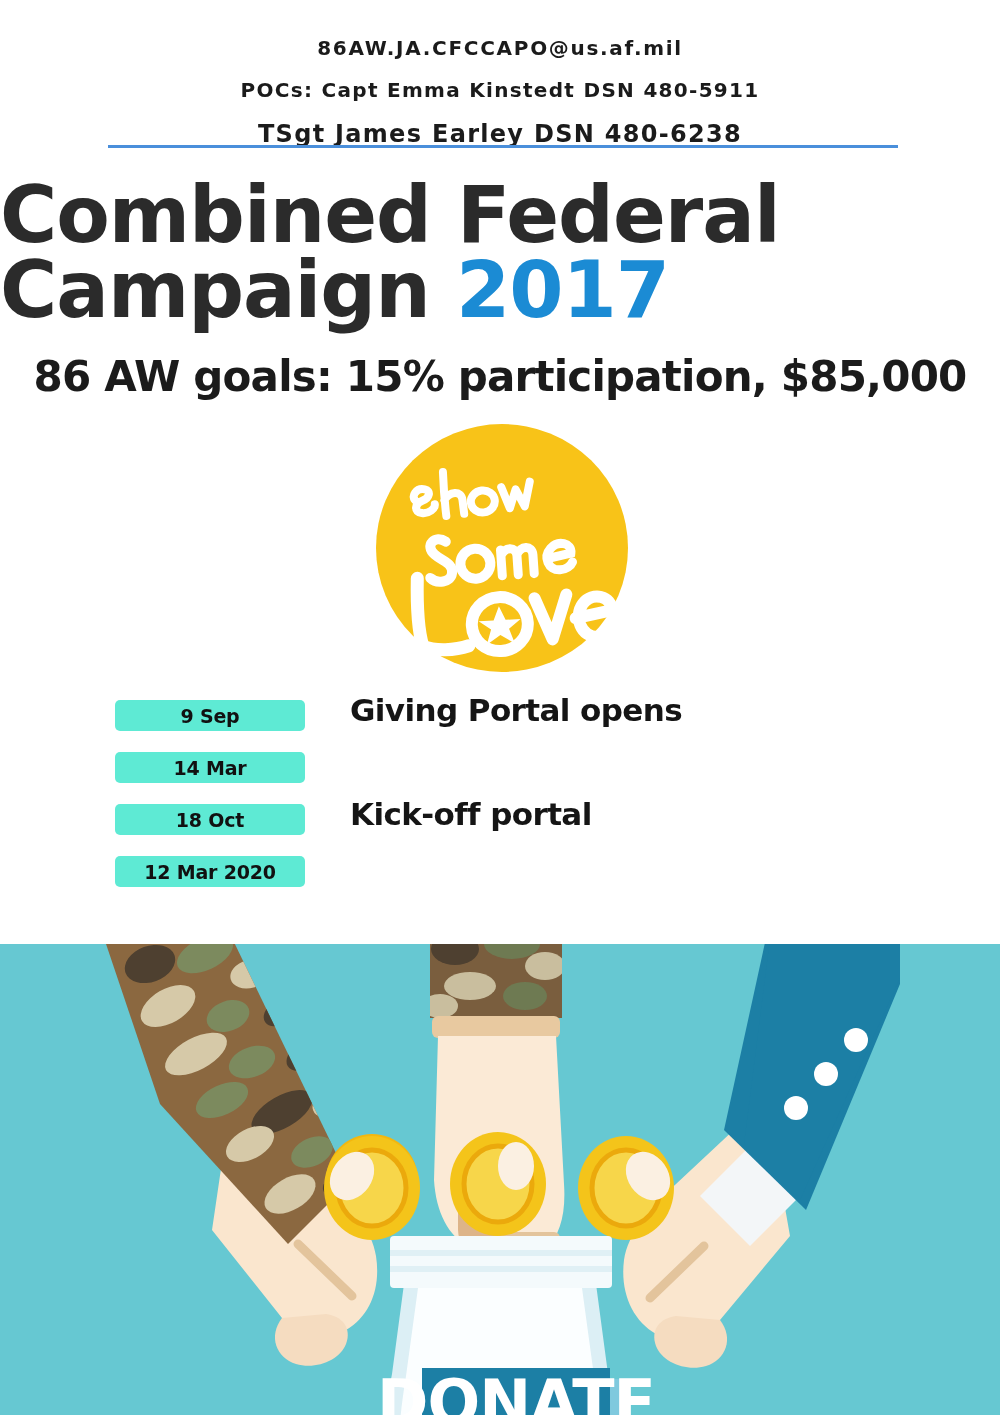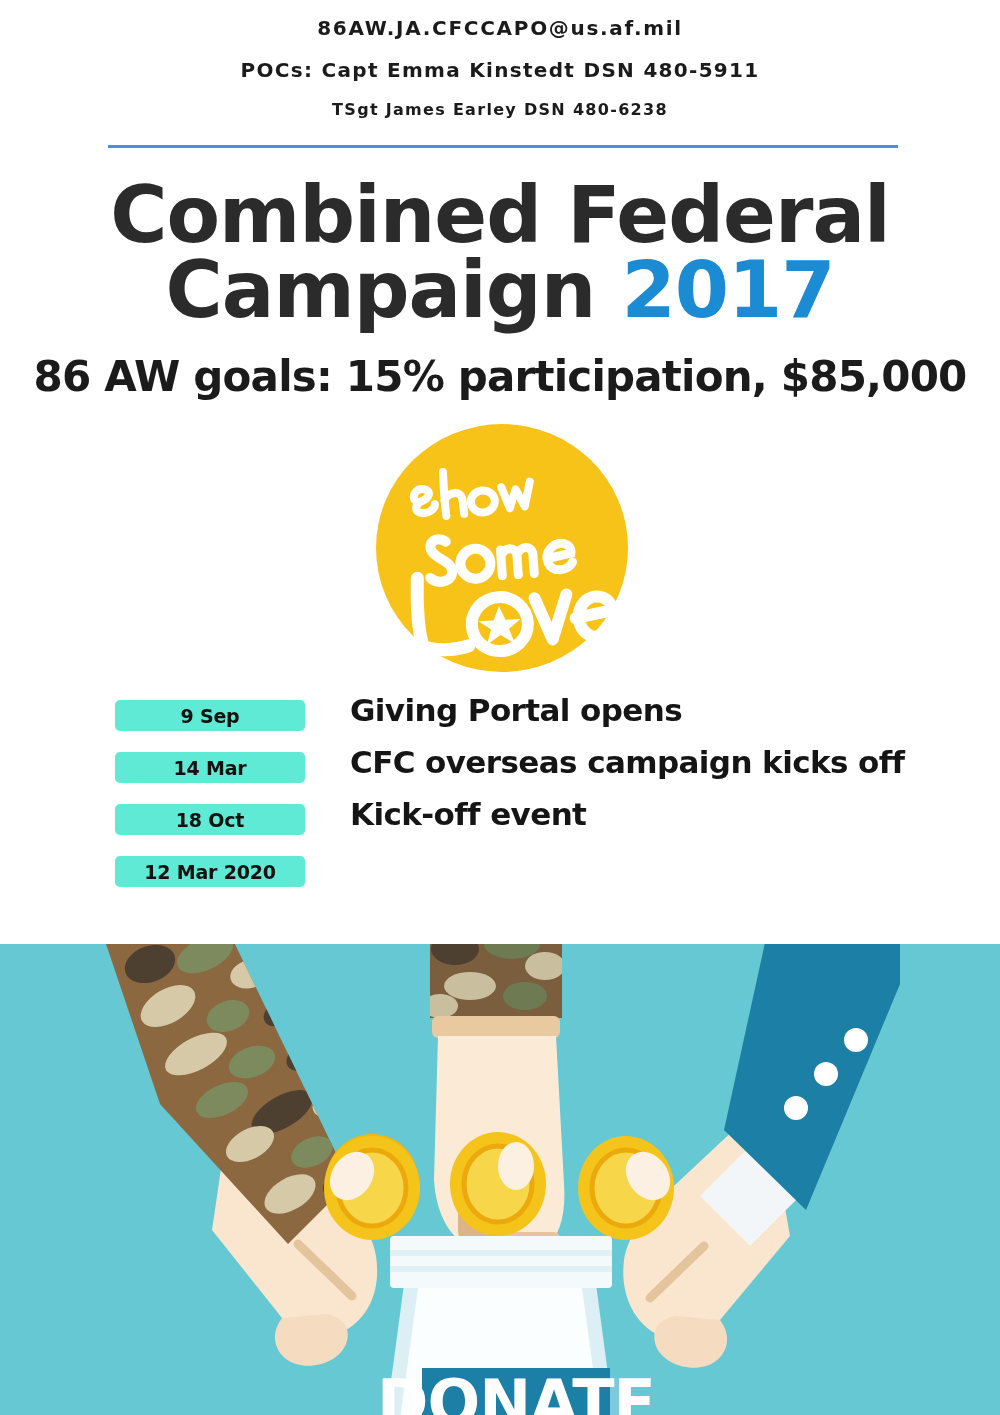--- a/index.html
+++ b/index.html
@@ -16,53 +16,53 @@
     height: 1415px;
     background: #ffffff;
     overflow: hidden;
   }
 
   
   .header {
     position: absolute;
     top: 0; left: 0;
     width: 1000px;
-    padding-top: 18px;
+    padding-top: 38px;
     text-align: center;
   }
   .header-line {
     font-family: "DejaVu Sans", sans-serif;
     font-weight: bold;
     font-size: 20px;
     letter-spacing: 1.6px;
     color: #1b1b1b;
     line-height: 1.0;
     margin-bottom: 22px;
     white-space: nowrap;
   }
   .header-line.l1 { font-size: 20px; letter-spacing: 1.7px; }
   .header-line.l2 { font-size: 20px; letter-spacing: 1.3px; }
-  .header-line.l3 { font-size: 16px; letter-spacing: 1.3px; }
+  .header-line.l3 { font-size: 24px; letter-spacing: 1.3px; }
 
   .divider {
     position: absolute;
     left: 108px;
     top: 145px;
     width: 790px;
     height: 3px;
     background: #4a8fdb;
   }
 
   
   .title-block {
     position: absolute;
     top: 178px;
     left: 0;
     width: 1000px;
-    text-align: center;
+    text-align: left;
   }
   .title-line {
     font-family: "DejaVu Sans", sans-serif;
     font-weight: bold;
     font-size: 78px;
     line-height: 0.96;
     letter-spacing: -1px;
     color: #2b2b2b;
     white-space: nowrap;
   }
@@ -211,27 +211,26 @@
     <div class="tl-row">
       <div class="tl-badge">
         <span class="tl-badge-text">9 Sep</span>
       </div>
       <div class="tl-label">Giving Portal opens</div>
     </div>
     <div class="tl-row">
       <div class="tl-badge">
         <span class="tl-badge-text">14 Mar</span>
       </div>
-      <div class="tl-label">CFC overseas campaign kicks off</div>
     </div>
     <div class="tl-row">
       <div class="tl-badge">
         <span class="tl-badge-text">18 Oct</span>
       </div>
-      <div class="tl-label">Kick-off event</div>
+      <div class="tl-label">Kick-off portal</div>
     </div>
     <div class="tl-row">
       <div class="tl-badge">
         <span class="tl-badge-text">12 Mar 2020</span>
       </div>
     </div>
   </div>
 
   <div class="illustration">
     <svg viewBox="0 0 1000 507" width="1000" height="507">

